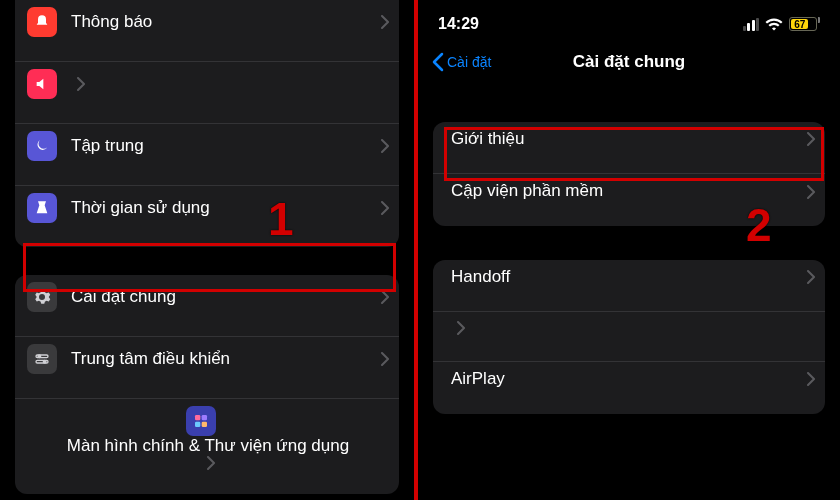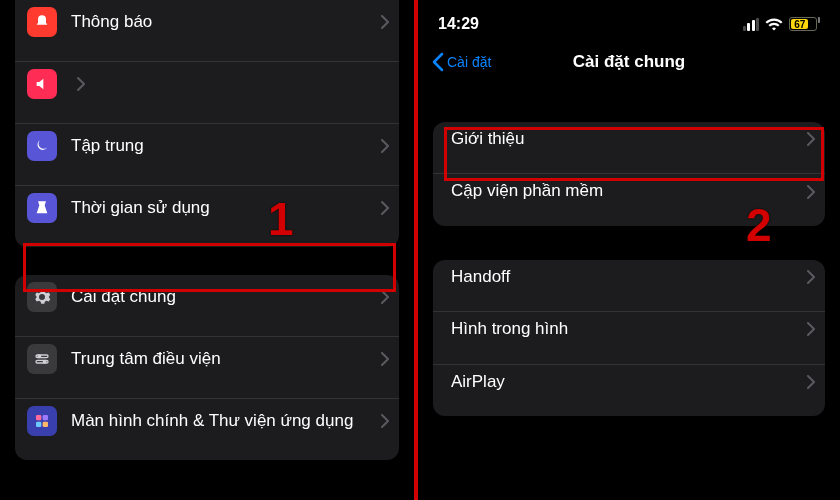--- a/index.html
+++ b/index.html
@@ -22,21 +22,21 @@
     position: relative;
   }
   .row:last-child { border-bottom: none; }
   .row .label { flex: 1; line-height: 1.2; }
   .chev { color: #5a5a5e; margin-left: 6px; display: flex; }
   .icon-box {
     width: 30px; height: 30px; border-radius: 7px;
     margin-right: 14px; display: flex; align-items: center; justify-content: center;
     flex-shrink: 0;
   }
-  .row.multi { min-height: 60px; }
+  .row.multi { min-height: 60px; flex-direction: column; }
 
   
   .statusbar { height: 40px; display: flex; align-items: center; justify-content: space-between; padding: 8px 20px 0 20px; color: #fff; font-size: 16px; font-weight: 600; }
   .status-right { display: flex; align-items: center; gap: 6px; }
   .sig { display: flex; align-items: flex-end; gap: 1.5px; }
   .sig span { width: 3px; background: #fff; border-radius: 1px; }
   .sig .b1 { height: 5px; background: #555; } .sig .b2 { height: 8px; } .sig .b3 { height: 11px; background:#555;} .sig .b4 { height: 13px; background:#555;}
   
   .sig .f { background:#fff; } .sig .d { background:#4a4a4a; }
   .batt { display: flex; }
@@ -140,21 +140,21 @@
       </div>
       <div class="row">
         <span class="icon-box" style="background:#3a3a3c">
           <svg width="16" height="16" viewBox="0 0 24 24" fill="none" stroke="#d0d0d4" stroke-width="2">
               <rect x="3" y="6" width="18" height="4" rx="2"></rect>
               <rect x="3" y="14" width="18" height="4" rx="2"></rect>
               <circle cx="8" cy="8" r="2" fill="#d0d0d4"></circle>
               <circle cx="16" cy="16" r="2" fill="#d0d0d4"></circle>
             </svg>
         </span>
-        <span class="label">Trung tâm điều viện</span>
+        <span class="label">Trung tâm điều khiển</span>
         <span class="chev">
             <svg width="8" height="14" viewBox="0 0 8 14" fill="none">
               <path d="M1 1l6 6-6 6" stroke="#5a5a5e" stroke-width="2" stroke-linecap="round"></path>
             </svg>
           </span>
       </div>
       <div class="row multi">
         <span class="icon-box" style="background:#3a3fae">
           <svg width="16" height="16" viewBox="0 0 24 24" fill="none">
               <rect x="3" y="3" width="8" height="8" rx="2" fill="#ff6b9d"></rect>
@@ -237,21 +237,20 @@
     <div class="group">
       <div class="row">
         <span class="label">Handoff</span>
         <span class="chev">
             <svg width="8" height="14" viewBox="0 0 8 14" fill="none">
               <path d="M1 1l6 6-6 6" stroke="#5a5a5e" stroke-width="2" stroke-linecap="round"></path>
             </svg>
           </span>
       </div>
       <div class="row">
-        <span class="label">Hình trong hình</span>
         <span class="chev">
             <svg width="8" height="14" viewBox="0 0 8 14" fill="none">
               <path d="M1 1l6 6-6 6" stroke="#5a5a5e" stroke-width="2" stroke-linecap="round"></path>
             </svg>
           </span>
       </div>
       <div class="row">
         <span class="label">AirPlay</span>
         <span class="chev">
             <svg width="8" height="14" viewBox="0 0 8 14" fill="none">

